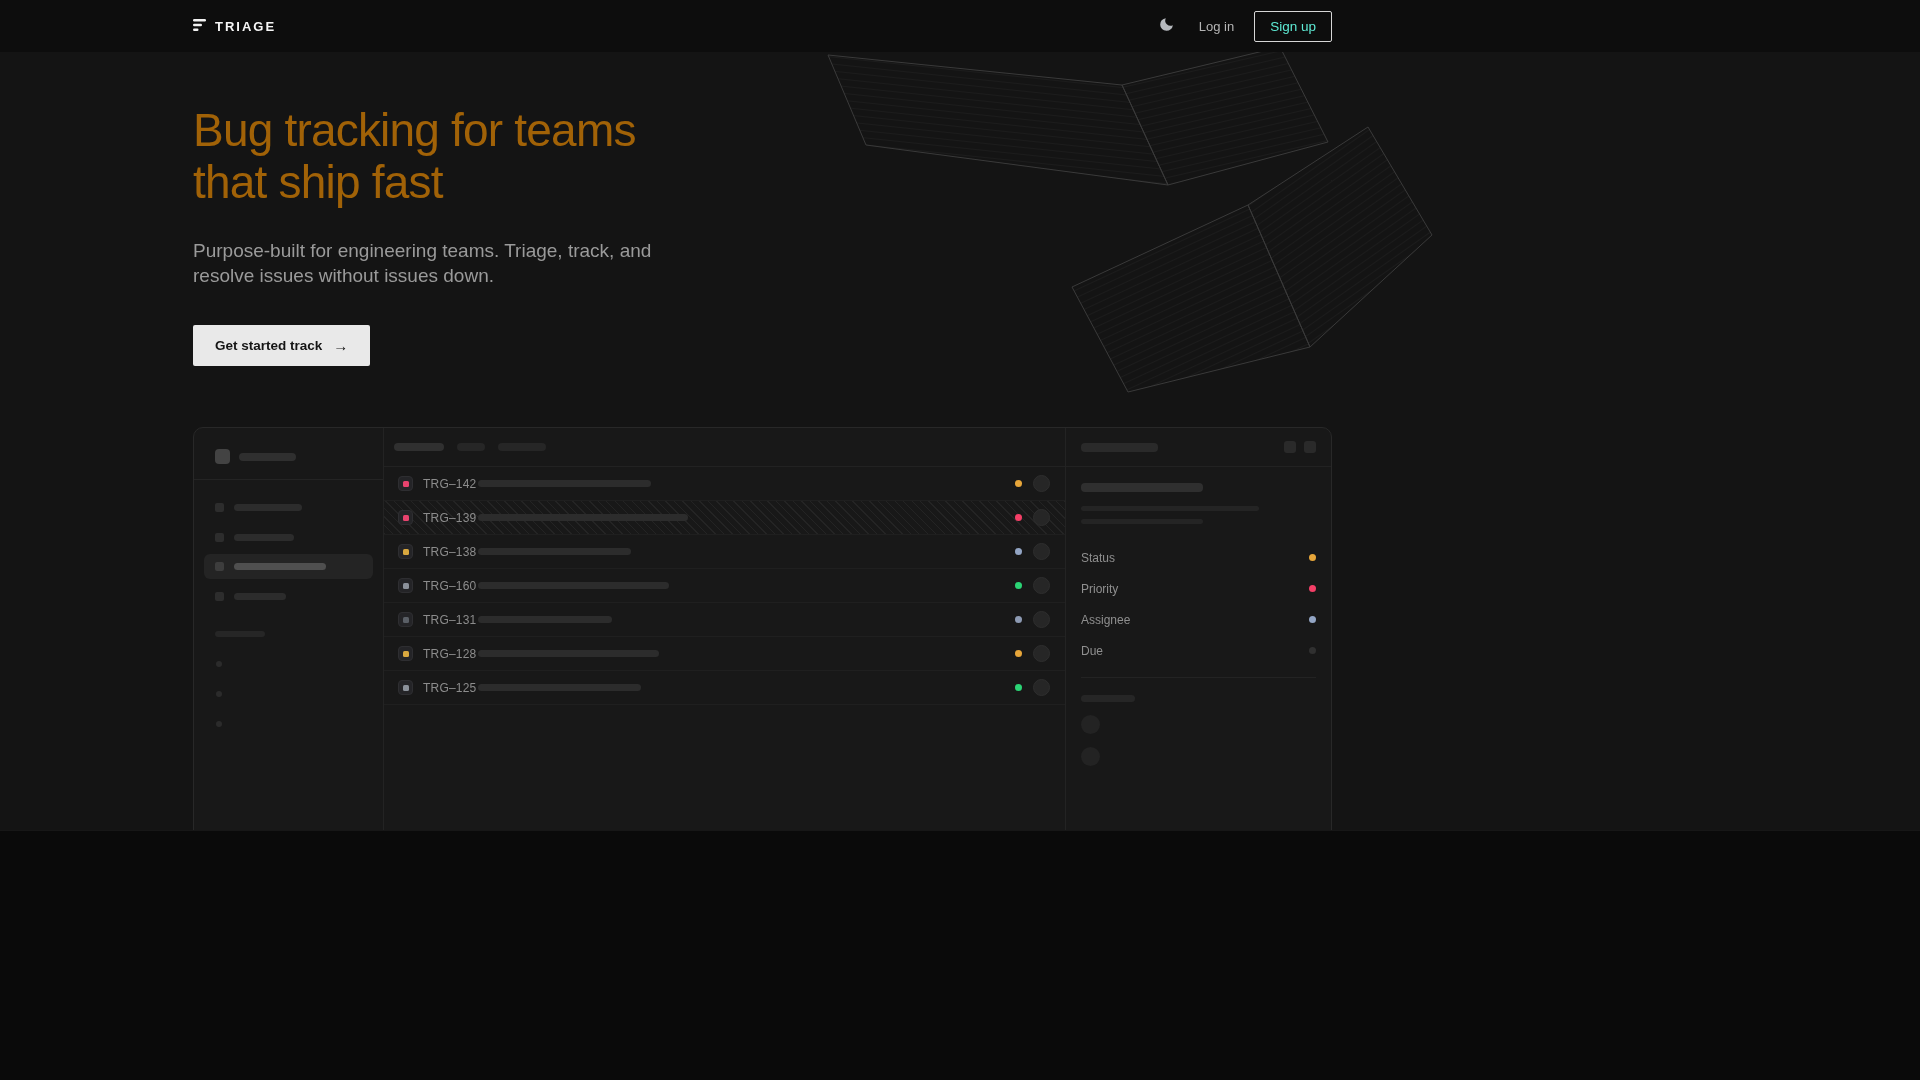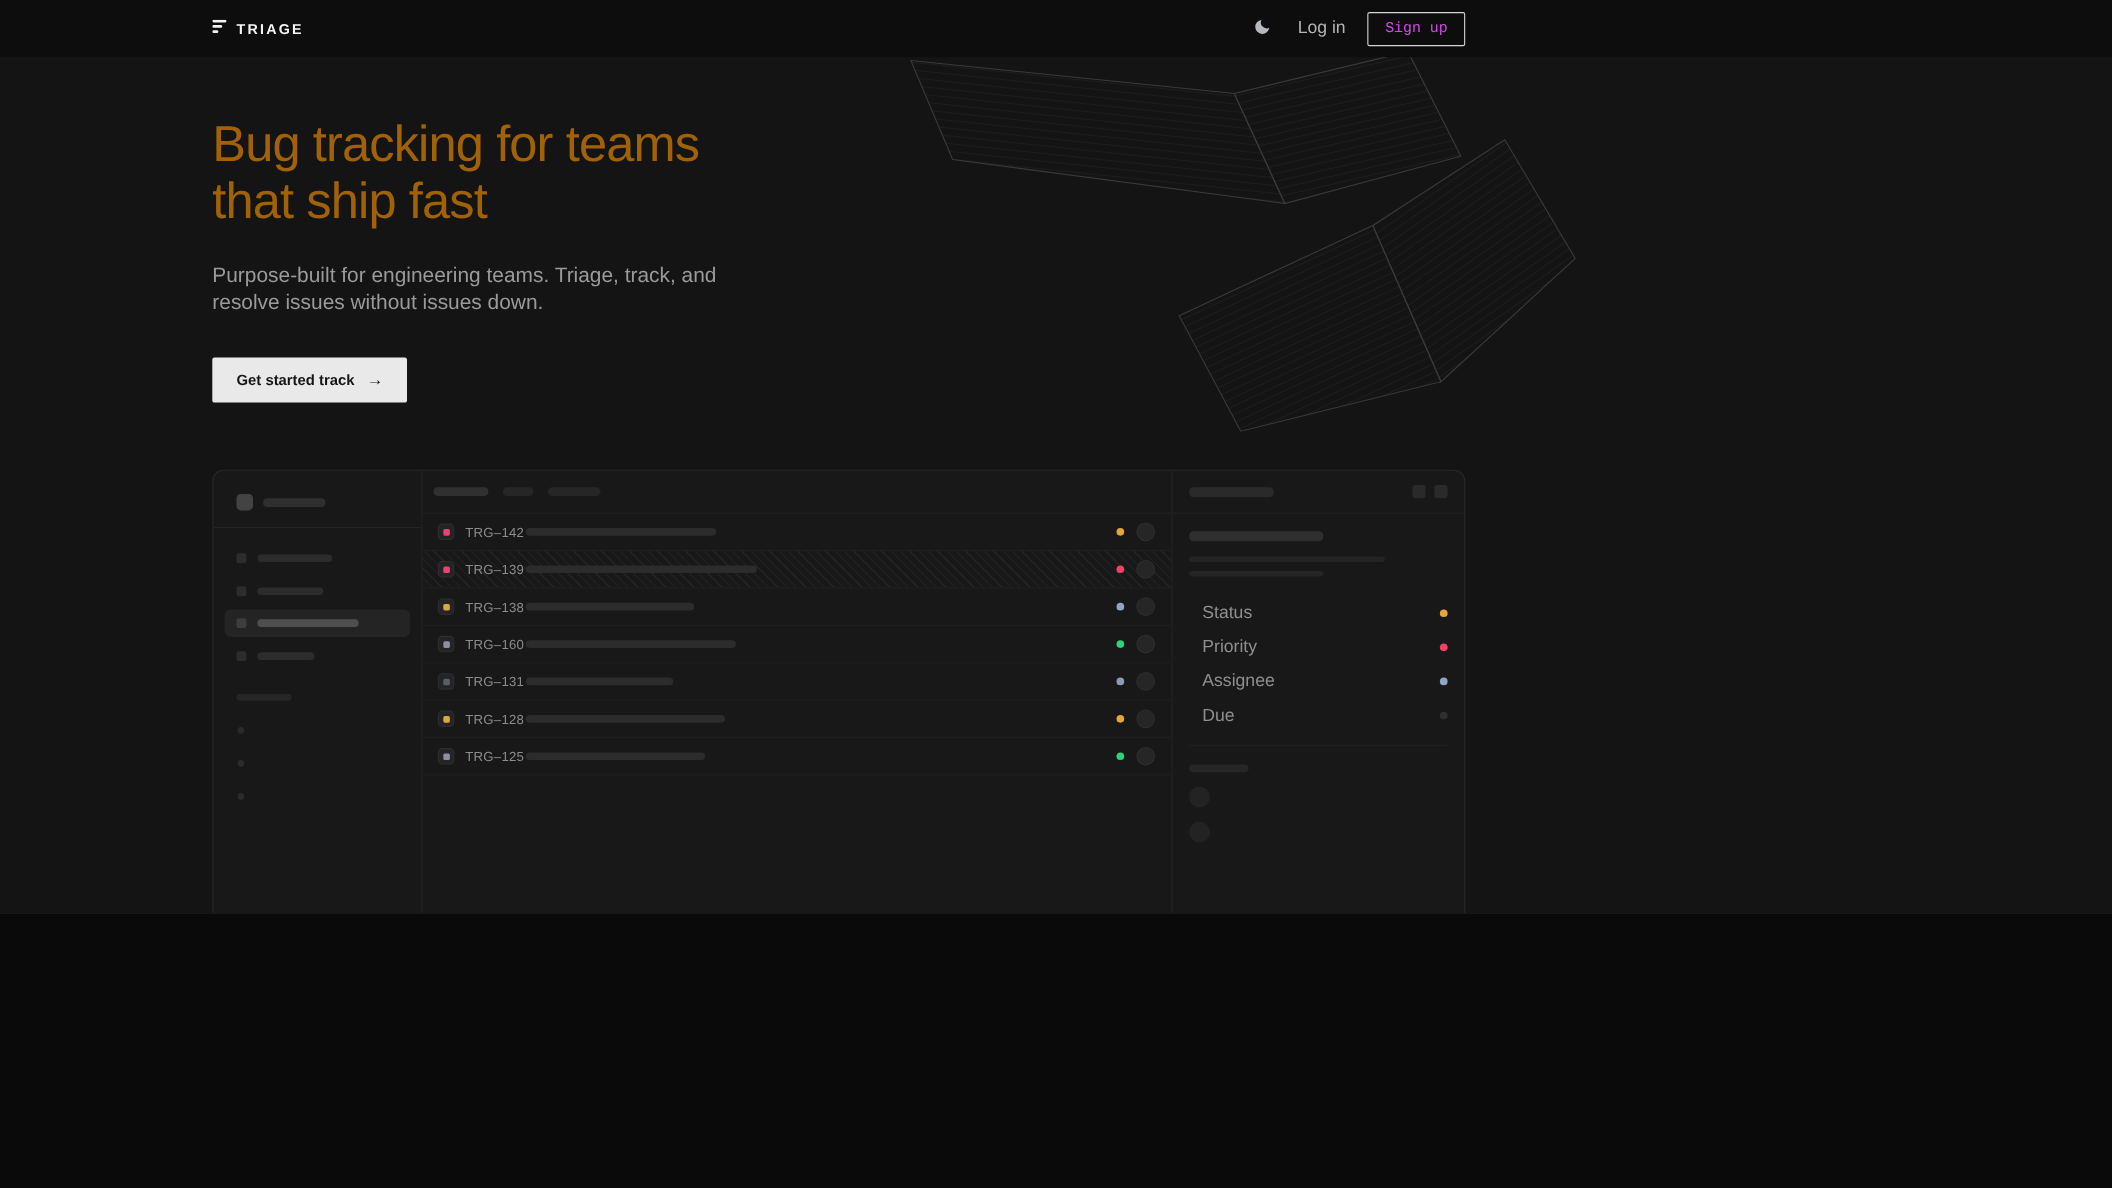--- a/index.html
+++ b/index.html
@@ -7,22 +7,22 @@
   body{width:1920px;height:1080px;font-family:"Liberation Sans",sans-serif;position:relative;overflow:hidden;}
   .page{position:relative;width:1920px;height:864px;background:#141414;}
 
   
   .navbar{position:absolute;top:0;left:0;width:1920px;height:52px;background:#0d0d0d;z-index:6;}
   .nav-inner{height:100%;margin-left:193px;width:1139px;display:flex;align-items:center;justify-content:space-between;}
   .brand{display:flex;align-items:center;gap:9px;cursor:pointer;text-decoration:none;}
   .brand-text{color:#f5f5f5;font-size:13px;font-weight:700;letter-spacing:2px;}
   .nav-right{display:flex;align-items:center;gap:20px;}
   .theme-toggle{background:none;border:none;display:flex;align-items:center;cursor:pointer;padding:4px;}
-  .login-link{color:#b4b4b4;font-size:16px;cursor:pointer;text-decoration:none;}
-  .signup-btn{color:#d946ef;font-size:13.5px;border:1px solid #d6d6d6;padding:7px 15px;border-radius:2px;cursor:pointer;text-decoration:none;background:transparent;font-family:Liberation Mono, monospace;}
+  .login-link{color:#b4b4b4;font-size:13px;cursor:pointer;text-decoration:none;}
+  .signup-btn{color:#5eead4;font-size:13.5px;border:1px solid #d6d6d6;padding:7px 15px;border-radius:2px;cursor:pointer;text-decoration:none;background:transparent;}
 
   
   .wireframe{position:absolute;left:800px;top:32px;z-index:1;}
 
   
   .hero-title{position:absolute;left:193px;top:104px;font-size:46px;line-height:52px;font-weight:500;color:#a16207;letter-spacing:-0.8px;z-index:2;}
   .hero-title .line{display:block;}
   .hero-sub{position:absolute;left:193px;top:239px;font-size:19px;line-height:24.5px;color:#9a9a9a;z-index:2;}
   .hero-sub .line{display:block;}
   .cta{position:absolute;left:193px;top:325px;height:41px;display:inline-flex;align-items:center;gap:11px;background:#e9e9e9;color:#151515;font-size:13.5px;font-weight:600;padding:0 22px;border-radius:2px;cursor:pointer;text-decoration:none;z-index:2;}
@@ -69,21 +69,21 @@
   .mk-detail-header{height:39px;border-bottom:1px solid #222;display:flex;align-items:center;padding:0 15px;flex:none;}
   .mk-detail-header .pill{height:9px;background:#2a2a2a;}
   .spacer{flex:1;}
   .sq12{width:12px;height:12px;border-radius:3px;background:#2a2a2a;margin-left:8px;flex:none;}
   .mk-detail-body{padding:16px 15px;}
   .name-bar{width:122px;height:9px;background:#2f2f2f;}
   .line1{width:178px;height:5px;background:#242424;margin-top:14px;}
   .line2{width:122px;height:5px;background:#242424;margin-top:8px;}
   .detail-fields{margin-top:18px;}
   .detail-field{display:flex;align-items:center;justify-content:space-between;height:31px;}
-  .detail-label{font-size:16px;color:#8f8f8f;margin-left:12px;}
+  .detail-label{font-size:12px;color:#8f8f8f;}
   .detail-dot{width:7px;height:7px;border-radius:50%;flex:none;}
   .d-divider{height:1px;background:#232323;margin-top:11px;}
   .small-bar{width:54px;height:7px;background:#262626;margin-top:17px;}
   .circle{width:19px;height:19px;border-radius:50%;background:#232323;margin-top:13px;}
 
   
   .footer{position:absolute;left:0;top:830px;width:1920px;height:250px;background:#0a0a0a;border-top:1px solid #171717;z-index:4;}
 </style>
 </head>
 <body>

